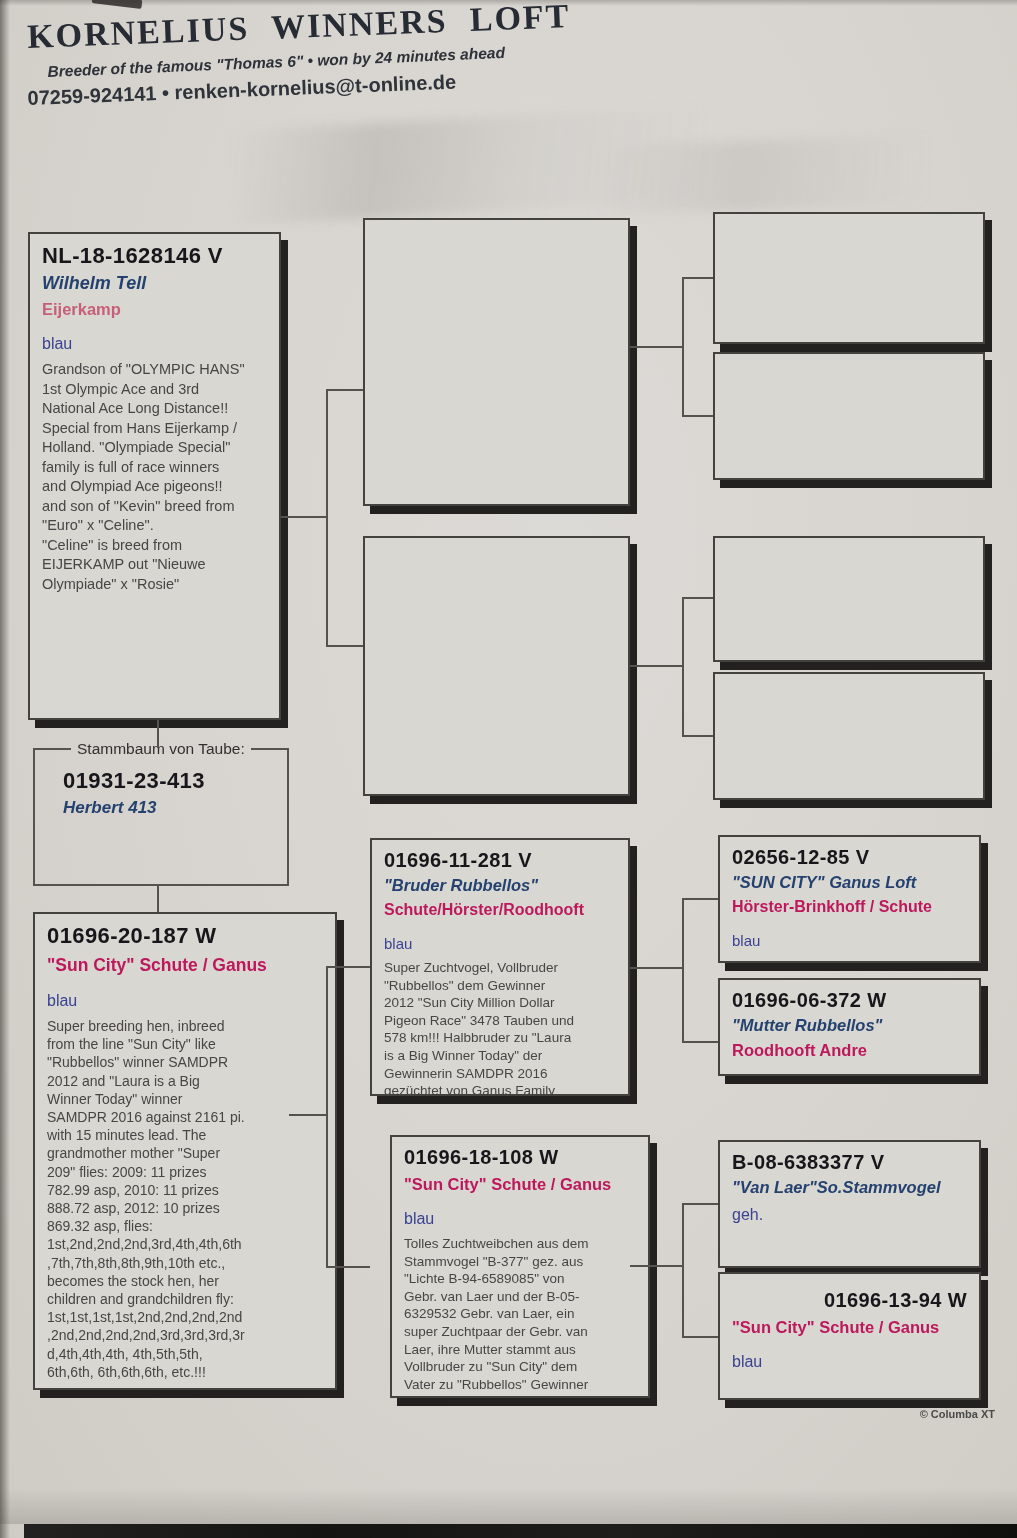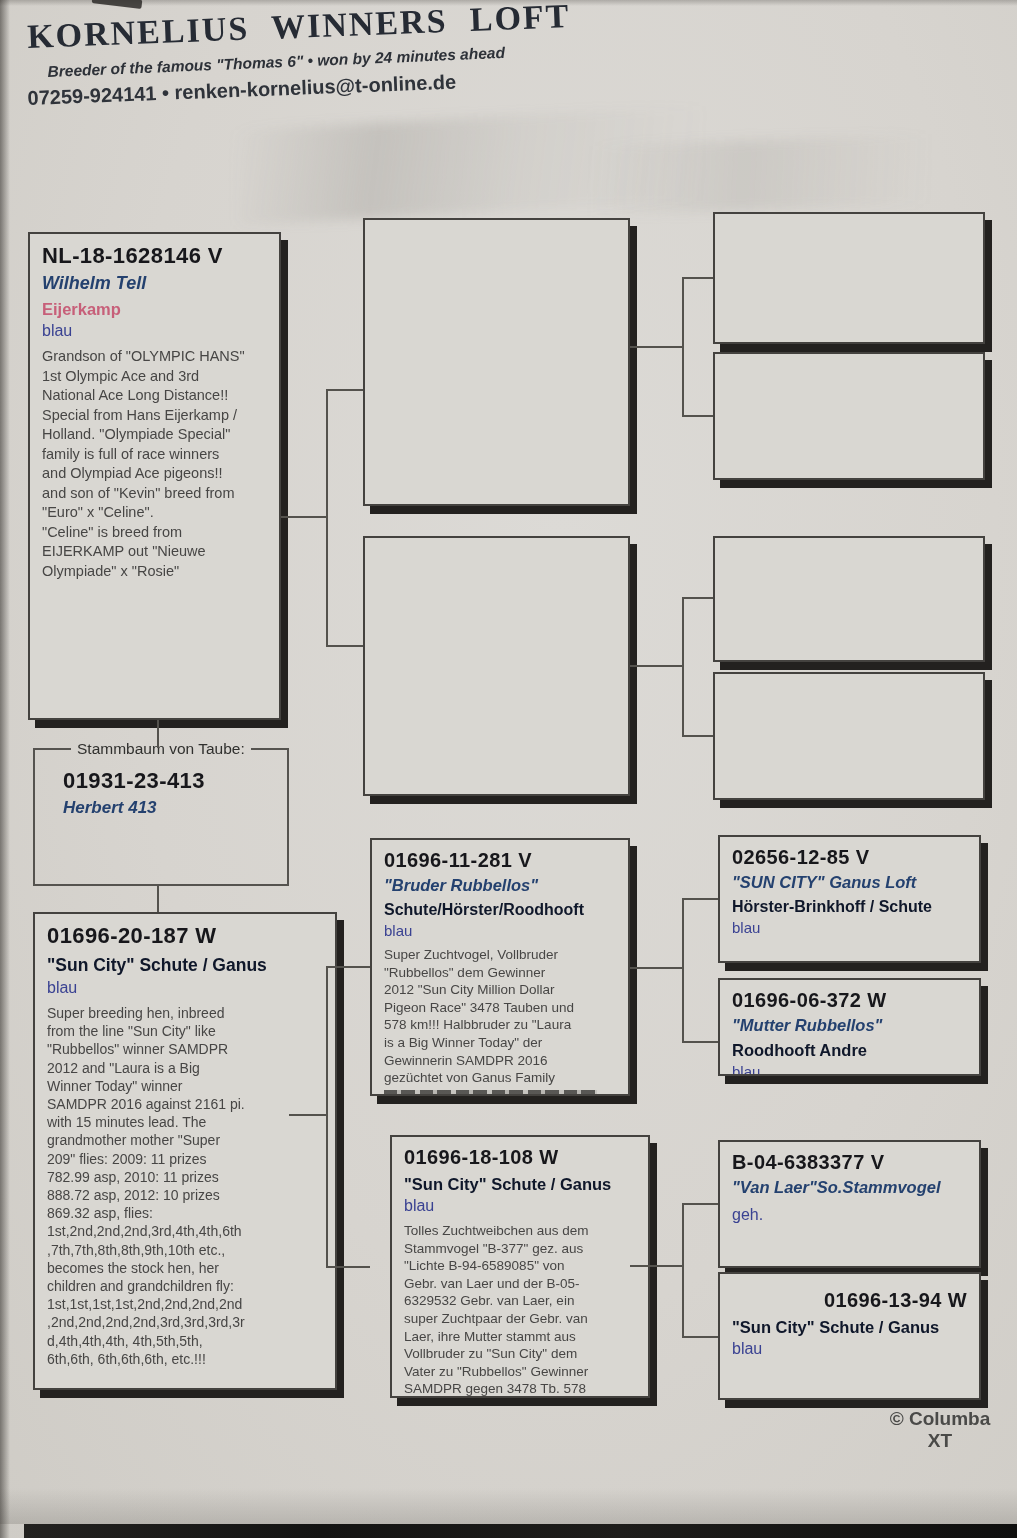--- a/index.html
+++ b/index.html
@@ -31,38 +31,38 @@
   .m-sub{font-size:15.5px;font-weight:bold;font-style:italic;margin-top:7px;margin-left:20px;
     transform:rotate(-2.4deg);transform-origin:left bottom;color:#2d3138;}
   .m-contact{font-size:20px;font-weight:bold;margin-top:6px;
     transform:rotate(-2.2deg);transform-origin:left bottom;color:#2f333a;}
   
   .box{position:absolute;background:#d9d7d2;border:2px solid #44423f;
     box-shadow:7px 8px 0 #23211f;box-sizing:border-box;padding:9px 12px;overflow:hidden;}
   .ring{font-weight:bold;font-size:20px;color:#17171b;letter-spacing:.4px;}
   .ring.big{font-size:22px;}
   .name{font-weight:bold;font-style:italic;font-size:16.5px;color:#24416f;margin-top:4px;}
-  .loft{font-weight:bold;font-size:16.5px;color:#0f172a;margin-top:6px;}
+  .loft{font-weight:bold;font-size:16.5px;color:#be185d;margin-top:6px;}
   .loft.pink{color:#c75f79;}
-  .feather{font-size:16px;color:#3a4292;margin-top:3px;}
+  .feather{font-size:16px;color:#3a4292;margin-top:16px;}
   .desc{font-size:14px;line-height:18.6px;color:#474645;margin-top:7px;white-space:pre-line;}
   .desc.small{font-size:13.5px;line-height:17.6px;}
   .smudge{margin-top:3px;height:7px;width:92%;opacity:.75;
     background:repeating-linear-gradient(90deg,#2e2d2b 0 13px, rgba(46,45,43,.25) 13px 17px, #2e2d2b 17px 31px, rgba(46,45,43,.15) 31px 36px);}
   
   .subject{position:absolute;left:33px;top:740px;width:256px;height:146px;margin:0;
     border:2px solid #55534f;background:transparent;box-sizing:border-box;padding:4px 28px;}
   .subject legend{font-size:15.5px;color:#30302e;padding:0 6px;margin-left:8px;}
   
   .hline,.vline{position:absolute;background:#54524d;}
   .hline{height:2px;}
   .vline{width:2px;}
   
-  .credit{position:absolute;left:885px;top:1408px;width:110px;text-align:center;
-    font-size:19px;font-weight:bold;color:#4a4a48;}
+  .credit{position:absolute;left:885px;top:1408px;width:110px;text-align:right;
+    font-size:11px;font-weight:bold;color:#4a4a48;}
 </style>
 </head>
 <body>
 
 <div class="page">
 
   <div class="ghost ghost1"></div>
   <div class="ghost ghost2"></div>
   <div class="edge-left"></div>
   <div class="edge-top"></div>
@@ -175,21 +175,21 @@
   </section>
 
   <section class="box" style="left:718px;top:978px;width:263px;height:98px;">
     <div class="ring">01696-06-372 W</div>
     <div class="name">"Mutter Rubbellos"</div>
     <div class="loft">Roodhooft Andre</div>
     <div class="feather" style="font-size:15px;">blau</div>
   </section>
 
   <section class="box" style="left:718px;top:1140px;width:263px;height:128px;">
-    <div class="ring">B-04-6383377 V</div>
+    <div class="ring">B-08-6383377 V</div>
     <div class="name">"Van Laer"So.Stammvogel</div>
     <div class="feather" style="margin-top:9px;">geh.</div>
   </section>
 
   <section class="box" style="left:718px;top:1272px;width:263px;height:128px;">
     <div class="ring" style="margin-top:6px;text-align:right;">01696-13-94 W</div>
     <div class="loft">"Sun City" Schute / Ganus</div>
     <div class="feather">blau</div>
   </section>
 

